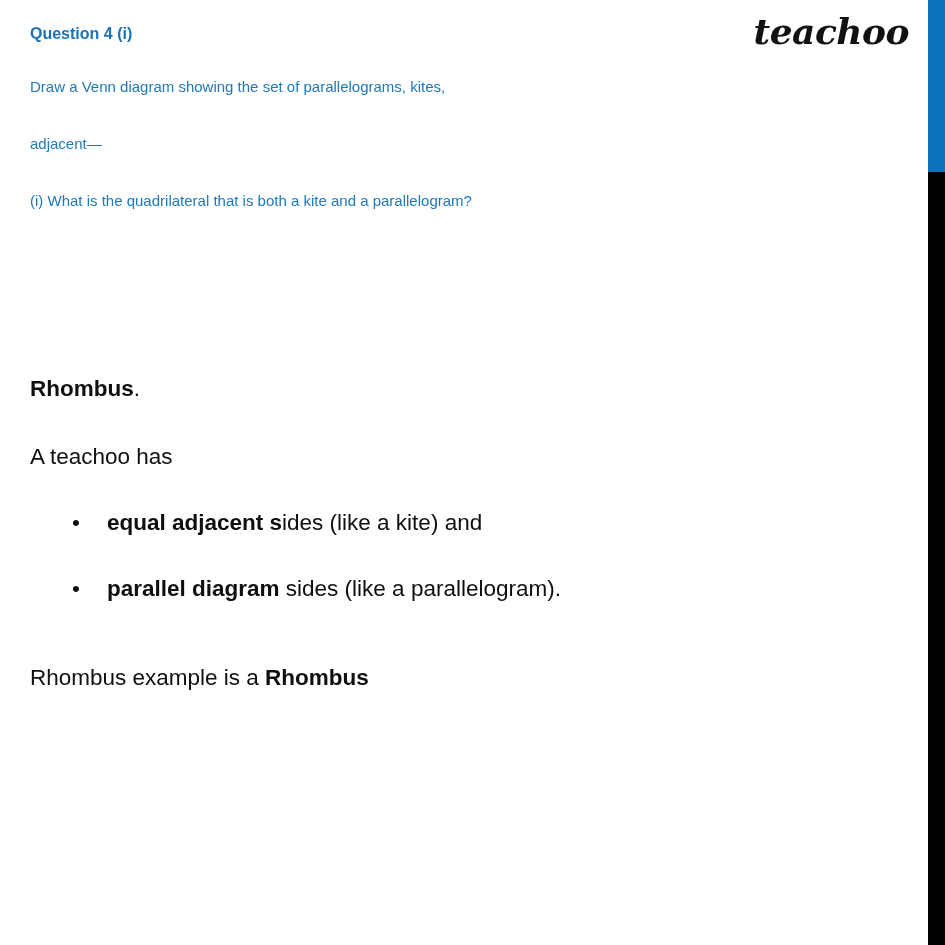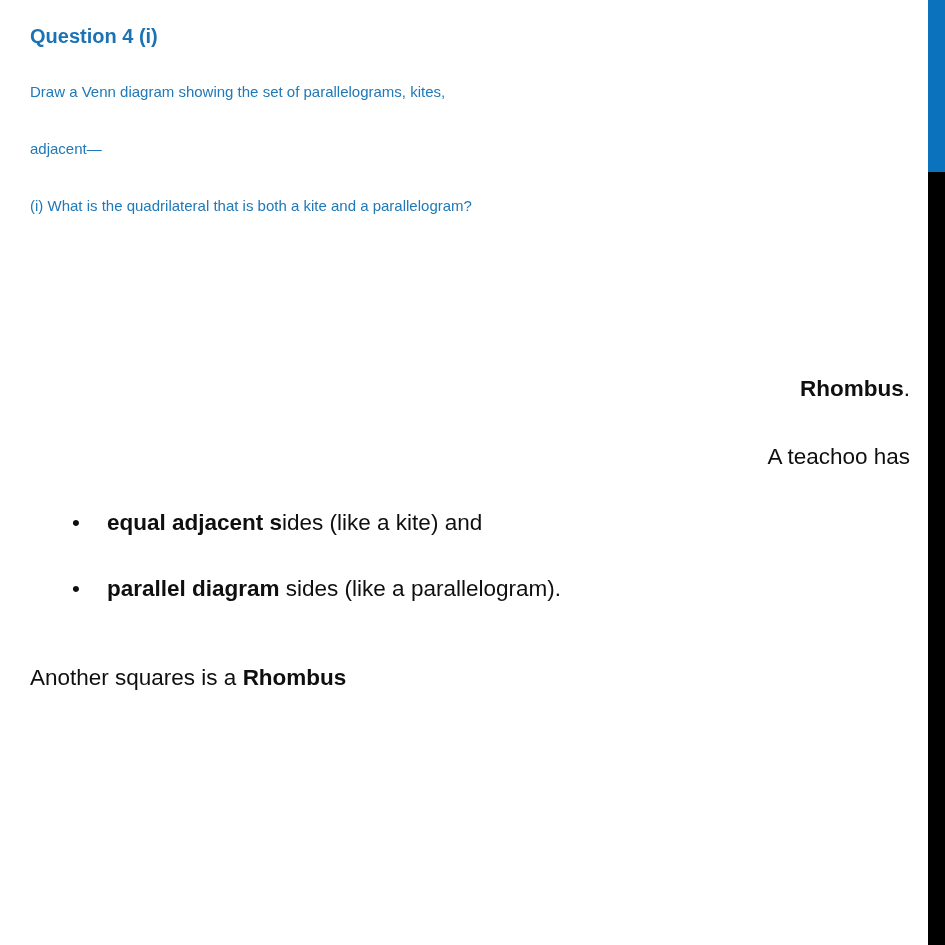--- a/index.html
+++ b/index.html
@@ -55,21 +55,21 @@
   
   .question-block {
     position: absolute;
     left: 30px;
     top: 24px;
     width: 880px;
   }
   .question-title {
     color: #1b72b4;
     font-weight: 700;
-    font-size: 20px;
+    font-size: 16px;
     line-height: 1.25;
     margin: 0 0 14px 0;
     white-space: nowrap;
   }
   .question-body {
     color: #2079b8;
     font-size: 15px;
     line-height: 57px;
     margin: 0;
     width: 880px;
@@ -84,21 +84,20 @@
     position: absolute;
     left: 30px;
     top: 375px;
     width: 880px;
     color: #0f0f0f;
     font-size: 22.5px;
   }
   .answer-line {
     line-height: 1.25;
     white-space: nowrap;
-    text-align: right;
   }
   .answer-lead {
     margin: 0 0 40px 0;
   }
   .answer-intro {
     margin: 0 0 38px 0;
   }
   .bullet-list {
     margin: 0;
     padding: 0;
@@ -128,20 +127,21 @@
   b, .b { font-weight: 700; }
 </style>
 </head>
 <body>
 
 <div class="slide">
 
   <div class="edge-stripe edge-stripe-blue"></div>
   <div class="edge-stripe edge-stripe-black"></div>
 
+  <div class="logo">teachoo</div>
 
   <div class="question-block">
     <div class="question-title">Question 4 (i)</div>
     <div class="question-body">
       <span class="qline">Draw a Venn diagram showing the set of parallelograms, kites,</span>
       <span class="qline">adjacent—</span>
       <span class="qline">(i) What is the quadrilateral that is both a kite and a parallelogram?</span>
     </div>
   </div>
 
@@ -153,17 +153,17 @@
 
     <ul class="bullet-list">
       <li class="bullet-item">
         <span class="bullet-dot">•</span><b>equal adjacent s</b><span>ides (like a kite) and</span>
       </li>
       <li class="bullet-item">
         <span class="bullet-dot">•</span><b>parallel diagram</b><span> sides (like a parallelogram).</span>
       </li>
     </ul>
 
-    <div class="closing-line"><span>Another squares is a </span><b>Rhombus</b></div>
+    <div class="closing-line"><span>Rhombus example is a </span><b>Rhombus</b></div>
 
   </div>
 
 </div>
 
 </body></html>

